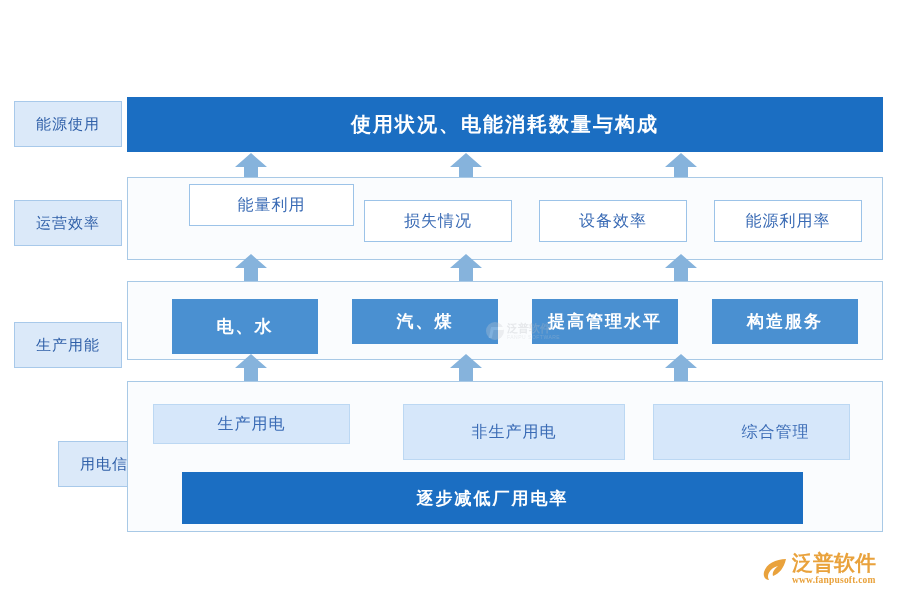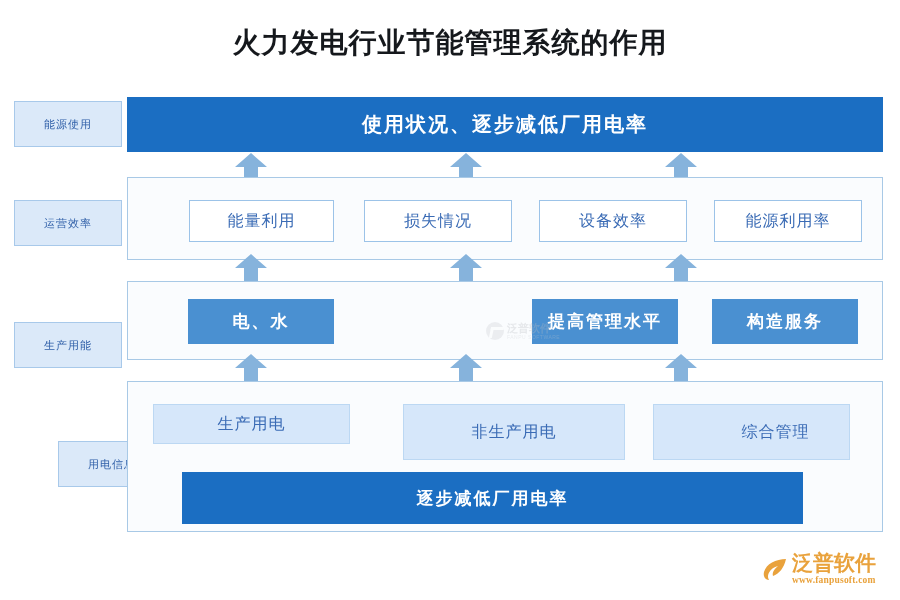--- a/index.html
+++ b/index.html
@@ -37,21 +37,21 @@
 
   
   .stage-label {
     position: absolute;
     left: 14px;
     width: 108px;
     height: 46px;
     background: #dbe9f9;
     border: 1px solid #a8c9ea;
     color: #2f5fa8;
-    font-size: 11px;
+    font-size: 15px;
     display: flex;
     align-items: center;
     justify-content: center;
     letter-spacing: 1px;
     box-sizing: border-box;
   }
 
   
   .row-band {
     position: absolute;
@@ -197,57 +197,56 @@
     margin-top: 2px;
     font-family: "Liberation Serif", serif;
     font-weight: bold;
   }
 </style>
 </head>
 <body>
 
 <div id="canvas">
 
-  <div class="page-title">火力发电行业节能管理系统的作用</div>
 
   <div class="stage-label" style="top:101px;">
     <span>能源使用</span>
   </div>
   <div class="stage-label" style="top:200px;">
     <span>运营效率</span>
   </div>
   <div class="stage-label" style="top:316px;margin-top:6px;">
     <span>生产用能</span>
   </div>
   <div class="stage-label" style="top:441px;margin-left:44px;">
     <span>用电信息</span>
   </div>
 
   <div class="row-band band-solid" style="top:97px;height:55px;">
-    <div class="headline-text">使用状况、逐步减低厂用电率</div>
+    <div class="headline-text">使用状况、电能消耗数量与构成</div>
   </div>
 
   <div class="up-arrow" style="left:234px;top:152px;">
     <svg viewBox="0 0 34 30" aria-hidden="true">
         <polygon points="17,1 33,15 24,15 24,29 10,29 10,15 1,15" fill="currentColor"></polygon>
       </svg>
   </div>
   <div class="up-arrow" style="left:449px;top:152px;">
     <svg viewBox="0 0 34 30" aria-hidden="true">
         <polygon points="17,1 33,15 24,15 24,29 10,29 10,15 1,15" fill="currentColor"></polygon>
       </svg>
   </div>
   <div class="up-arrow" style="left:664px;top:152px;">
     <svg viewBox="0 0 34 30" aria-hidden="true">
         <polygon points="17,1 33,15 24,15 24,29 10,29 10,15 1,15" fill="currentColor"></polygon>
       </svg>
   </div>
 
   <div class="row-band band-outline" style="top:177px;height:83px;">
-    <div class="node node-outline" style="left:61px;top:22px;width:145px;height:42px;">
+    <div class="node node-outline" style="left:61px;top:6px;width:165px;height:42px;">
       <span>能量利用</span>
     </div>
     <div class="node node-outline" style="left:236px;top:22px;width:148px;height:42px;">
       <span>损失情况</span>
     </div>
     <div class="node node-outline" style="left:411px;top:22px;width:148px;height:42px;">
       <span>设备效率</span>
     </div>
     <div class="node node-outline" style="left:586px;top:22px;width:148px;height:42px;">
       <span>能源利用率</span>
@@ -264,22 +263,25 @@
         <polygon points="17,1 33,15 24,15 24,29 10,29 10,15 1,15" fill="currentColor"></polygon>
       </svg>
   </div>
   <div class="up-arrow" style="left:664px;top:253px;">
     <svg viewBox="0 0 34 30" aria-hidden="true">
         <polygon points="17,1 33,15 24,15 24,29 10,29 10,15 1,15" fill="currentColor"></polygon>
       </svg>
   </div>
 
   <div class="row-band band-outline" style="top:281px;height:79px;">
-    <div class="node node-filled" style="left:44px;top:17px;width:146px;height:45px;margin-left:16px;">
+    <div class="node node-filled" style="left:44px;top:17px;width:146px;height:55px;">
       <span>电、水</span>
+    </div>
+    <div class="node node-filled" style="left:224px;top:17px;width:146px;height:45px;">
+      <span>汽、煤</span>
     </div>
     <div class="node node-filled" style="left:404px;top:17px;width:146px;height:45px;">
       <span>提高管理水平</span>
     </div>
     <div class="node node-filled" style="left:584px;top:17px;width:146px;height:45px;">
       <span>构造服务</span>
     </div>
   </div>
 
   <div class="center-watermark">

